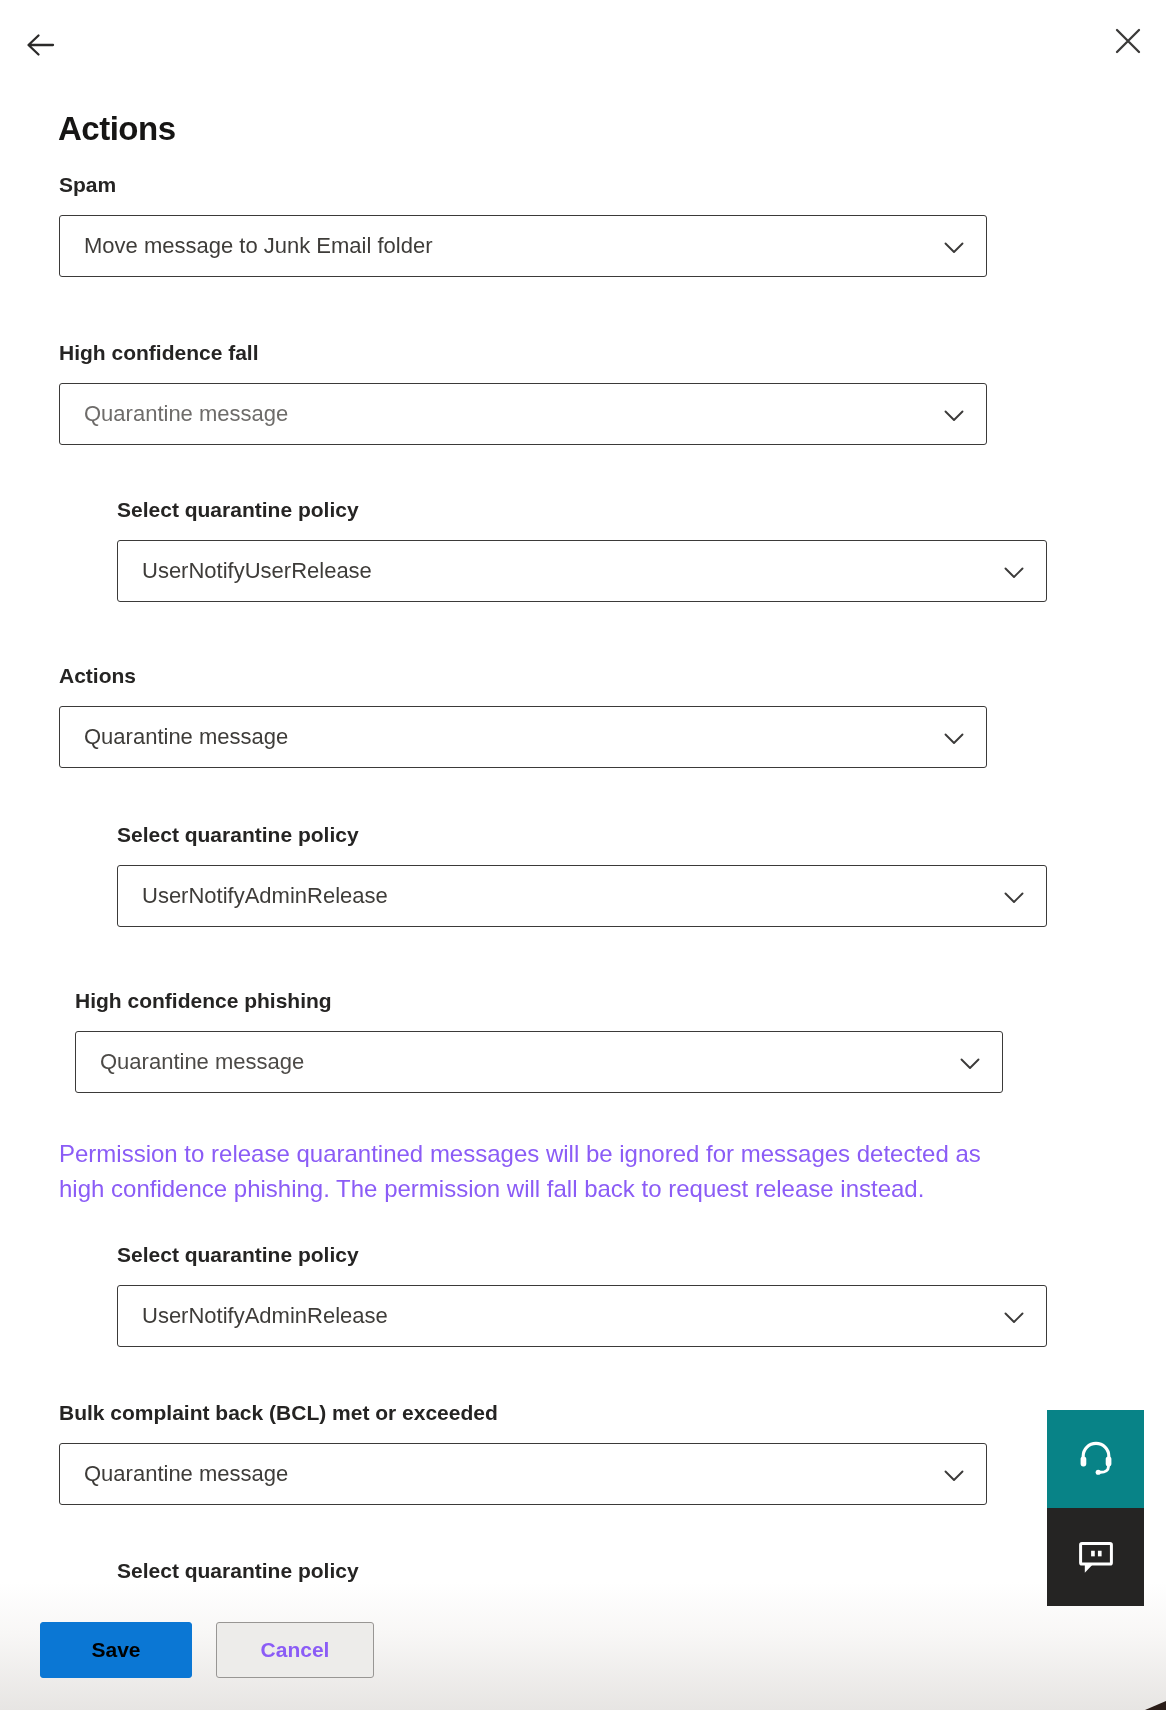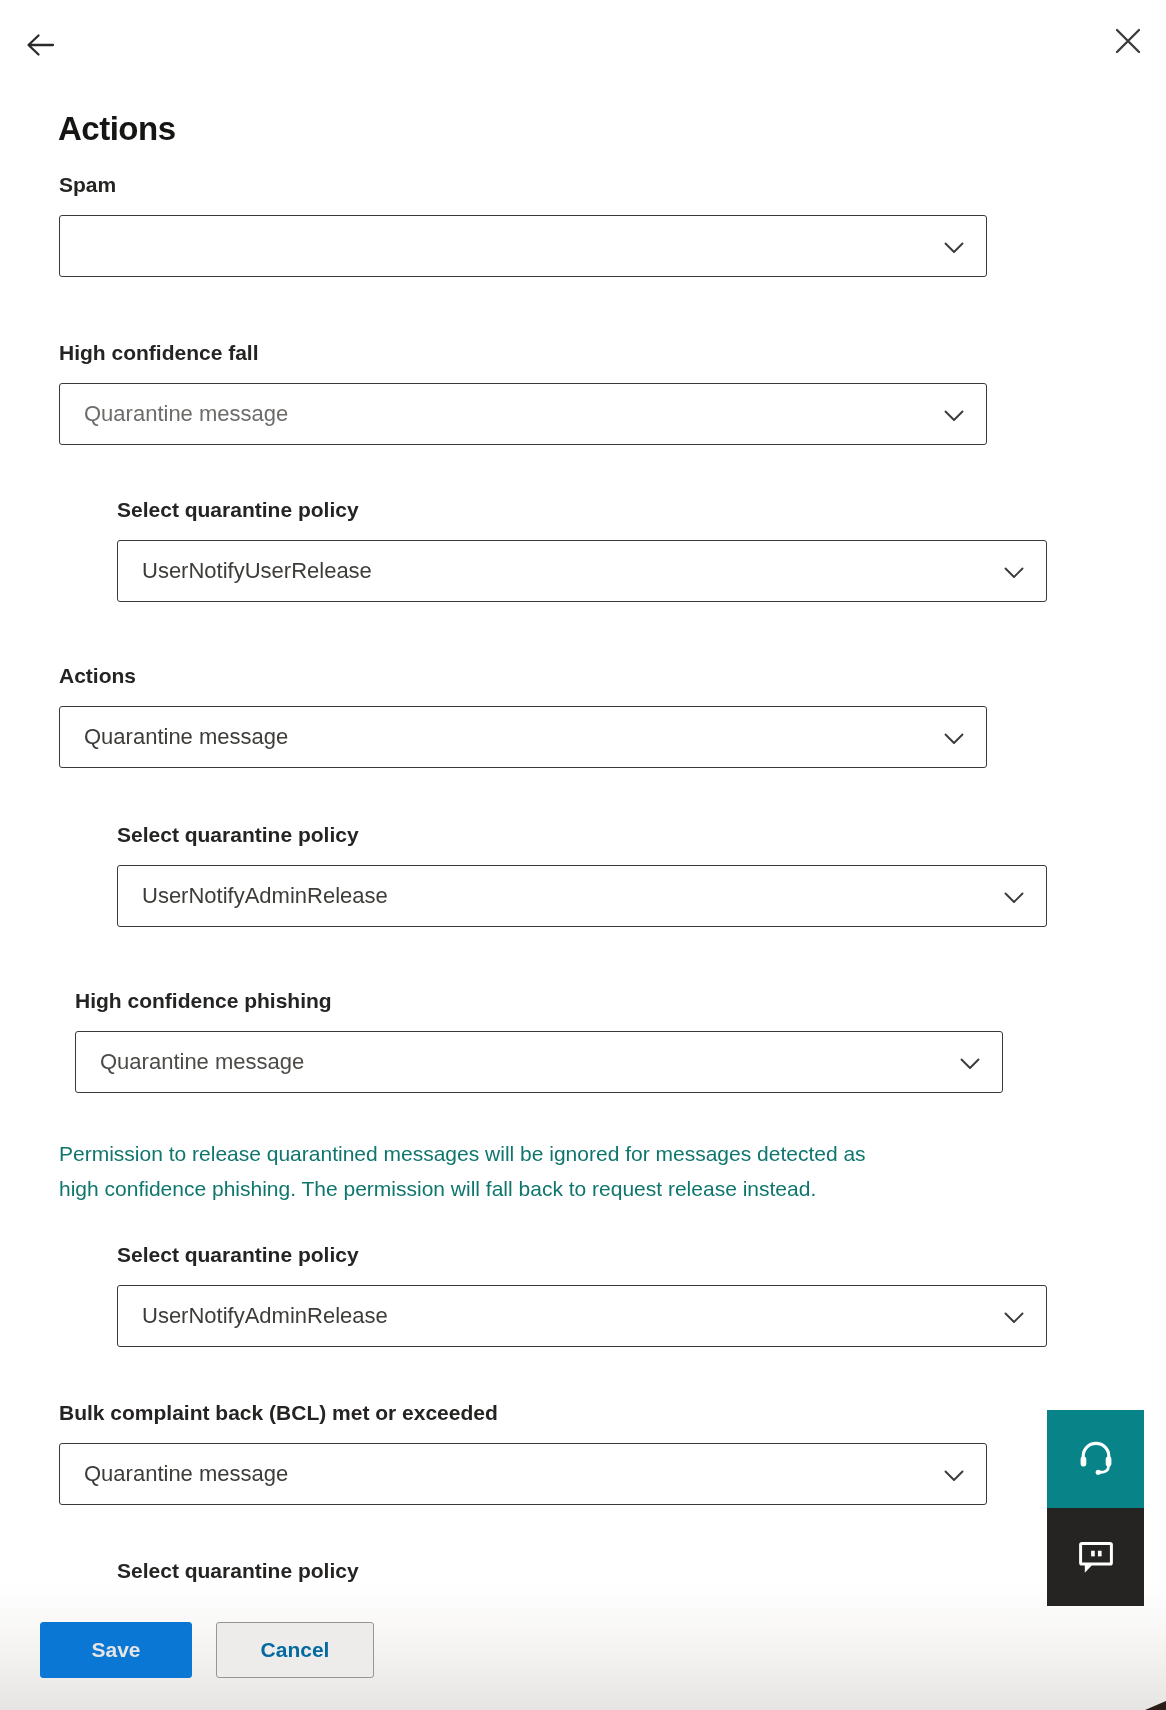--- a/index.html
+++ b/index.html
@@ -21,32 +21,32 @@
   .dropdown{
     position:absolute;top:45px;left:0;right:0;height:62px;box-sizing:border-box;
     background:#fff;border:1.5px solid #3b3a39;border-radius:3px;
     display:flex;align-items:center;cursor:pointer;
   }
   .dropdown .dd-text{font-size:22px;color:#3e3c39;padding-left:24px;white-space:nowrap;overflow:hidden;}
   .dropdown.muted .dd-text{color:#6e6c6a;}
   .dropdown.semi .dd-text{color:#4c4a47;}
   .dd-chevron{position:absolute;right:22px;top:50%;margin-top:-6px;}
   
-  .note{position:absolute;left:59px;top:1136px;color:#0f766e;font-size:21px;line-height:35px;}
+  .note{position:absolute;left:59px;top:1136px;color:#8b5cf6;font-size:24px;line-height:35px;}
   .note div{white-space:nowrap;}
   
   .footer{
     position:absolute;left:0;top:1582px;width:1166px;height:128px;z-index:5;
     background:linear-gradient(to bottom,#ffffff 0%,#f8f7f6 40%,#e7e5e3 100%);
   }
   .btn{position:absolute;top:40px;height:56px;box-sizing:border-box;border-radius:3px;
        font-family:inherit;font-size:21px;font-weight:600;cursor:pointer;
        display:flex;align-items:center;justify-content:center;}
-  .btn-save{left:40px;width:152px;background:#0b77d4;border:1px solid #0b77d4;color:#e5e5e5;}
-  .btn-cancel{left:216px;width:158px;background:#edecea;border:1.5px solid #989694;color:#0369a1;}
+  .btn-save{left:40px;width:152px;background:#0b77d4;border:1px solid #0b77d4;color:#000000;}
+  .btn-cancel{left:216px;width:158px;background:#edecea;border:1.5px solid #989694;color:#8b5cf6;}
   
   .side-btn{position:absolute;left:1047px;width:97px;height:98px;border:none;padding:0;cursor:pointer;
             display:flex;align-items:center;justify-content:center;z-index:6;}
   .side-btn.support{top:1410px;background:#088387;}
   .side-btn.feedback{top:1508px;background:#252423;}
   
   .corner-sliver{position:absolute;right:0;bottom:0;width:21px;height:9px;background:#2a1d18;
                  clip-path:polygon(100% 0,100% 100%,0 100%);z-index:7;}
 </style>
 </head>
@@ -65,20 +65,21 @@
       <path d="M5 5 L27 27 M27 5 L5 27" stroke="#3b3a39" stroke-width="2.3" stroke-linecap="round"></path>
     </svg>
   </span>
 </button>
 
 <h1 class="page-title">Actions</h1>
 
 <div class="section main" style="top:170px;">
   <div class="field-label">Spam</div>
   <div class="dropdown">
+    <span class="dd-text">Move message to Junk Email folder</span>
     <span class="dd-chevron">
       <svg width="20" height="12" viewBox="0 0 20 12" fill="none">
           <path d="M1.5 1.5 L10 10 L18.5 1.5" stroke="#3b3a39" stroke-width="1.9" fill="none" stroke-linecap="round" stroke-linejoin="round"></path>
         </svg>
     </span>
   </div>
 </div>
 
 <div class="section main" style="top:338px;">
   <div class="field-label">High confidence fall</div>

